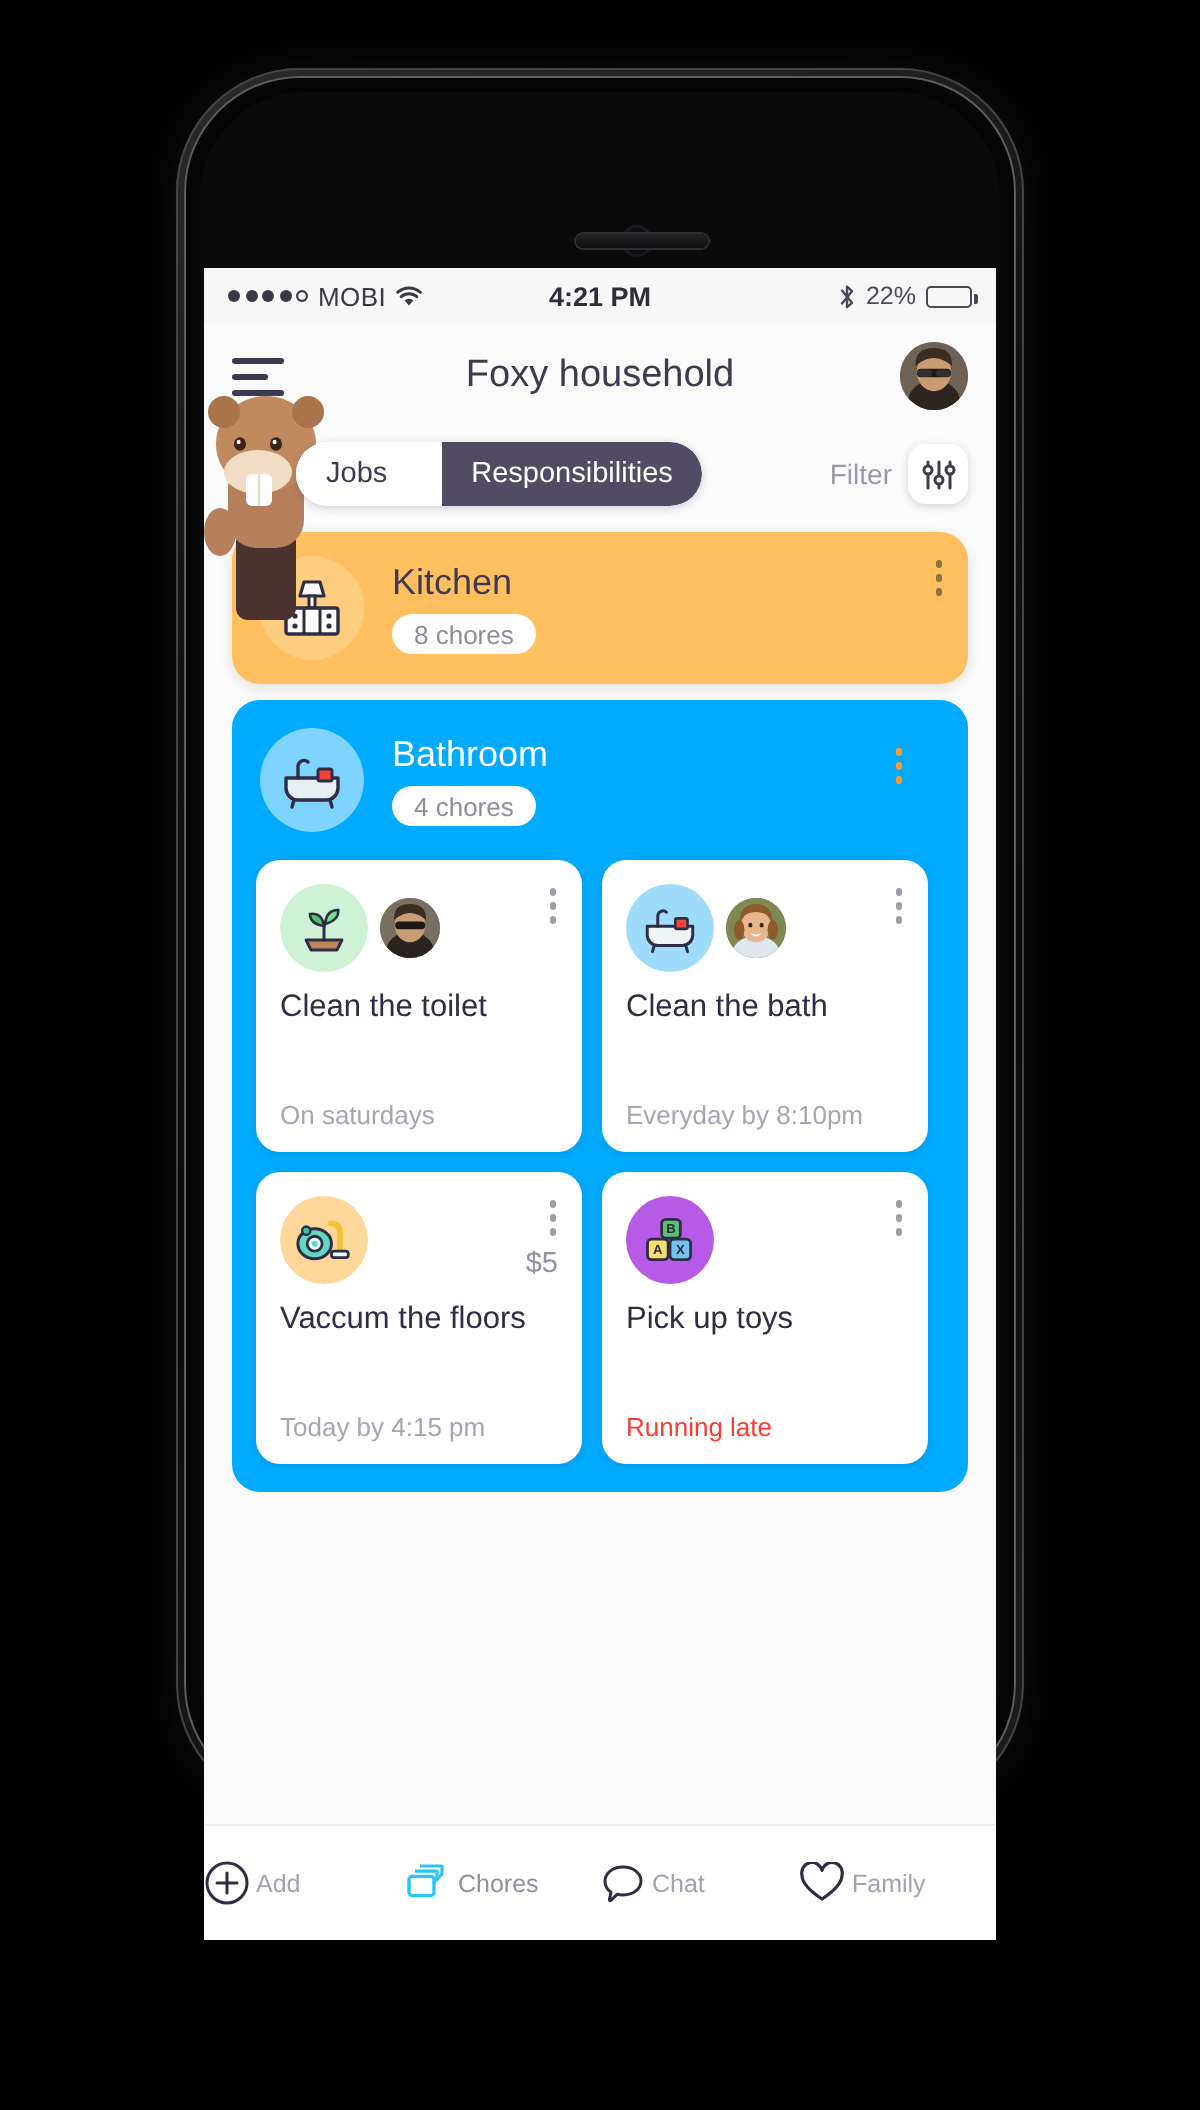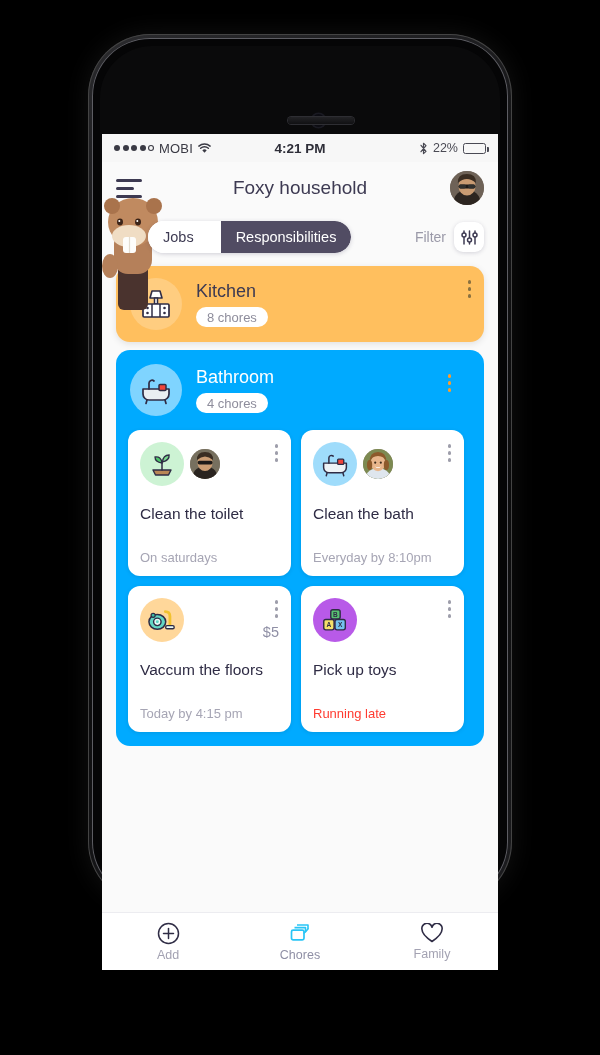--- a/index.html
+++ b/index.html
@@ -126,28 +126,28 @@
   .chore-card { background:#fff; border-radius:12px; padding:12px 12px 11px 12px;
     position:relative; min-height:146px; display:flex; flex-direction:column;
     box-shadow:0 1px 4px rgba(0,0,0,.10); }
   .chore-top { display:flex; align-items:center; position:relative; }
   .chore-icon { width:44px; height:44px; border-radius:50%; display:flex;
     align-items:center; justify-content:center; flex:0 0 44px; }
   .chore-av { width:30px; height:30px; border-radius:50%; margin-left:6px;
     overflow:hidden; position:relative; background:#9a9082; }
   .price { margin-left:auto; font-size:14.5px; color:#8f8fa5; align-self:flex-end;
     padding-bottom:2px; }
-  .chore-name { font-size:15.5px; color:#2f2c45; margin-top:19px; line-height:1.22; }
+  .chore-name { font-size:15.5px; color:#2f2c45; margin-top:9px; line-height:1.22; }
   .chore-meta { margin-top:auto; font-size:13px; color:#a6a5b4; padding-top:8px; }
   .chore-meta.late { color:#ff3b30; }
 
   
   .tabbar { position:absolute; left:0; right:0; bottom:0; height:58px; background:#fff;
     border-top:1px solid #ececf0; display:flex; align-items:center; }
-  .tabitem { flex:1; display:flex; flex-direction:column; align-items:center;
+  .tabitem { flex:1; display:flex; flex-direction:row; align-items:center;
     gap:3px; cursor:pointer; }
   .tabitem .lbl { font-size:12.5px; color:#a3a2b2; }
   .tabitem.active .lbl { color:#8f8fa5; }
   svg { display:block; }
 </style>
 </head>
 <body>
 
 <div class="stage">
 
@@ -443,20 +443,30 @@
             <path d="M9 3 h11 v4" fill="none" stroke="#29c5f6" stroke-width="1.6" stroke-linejoin="round"></path>
             <path d="M6.5 5.6 h11 v4" fill="none" stroke="#29c5f6" stroke-width="1.6" stroke-linejoin="round"></path>
             <rect x="3.5" y="8.2" width="12.5" height="9.6" rx="1.6" fill="none" stroke="#29c5f6" stroke-width="1.7"></rect>
             <line x1="20" y1="7" x2="17.5" y2="9.6" stroke="#29c5f6" stroke-width="1.6" stroke-linecap="round"></line>
             <line x1="17.5" y1="9.6" x2="16" y2="11" stroke="#29c5f6" stroke-width="1.6" stroke-linecap="round"></line>
           </svg>
         </span>
         <span class="lbl">Chores</span>
       </div>
 
+      <div class="tabitem">
+        <span>
+          <svg width="23" height="22" viewBox="0 0 23 22">
+            <path d="M11.5 2.5 c5.2 0 9 3.1 9 7 s-3.8 7 -9 7 c-1 0 -2 -.1 -2.9 -.35
+                     L5.4 19.2 c-.35 .3 -.8 0 -.7 -.45 L5.5 15.1
+                     C3.5 13.8 2.5 11.8 2.5 9.5 c0 -3.9 3.8 -7 9 -7 Z" fill="none" stroke="#2f2c45" stroke-width="1.5" stroke-linejoin="round"></path>
+          </svg>
+        </span>
+        <span class="lbl">Chat</span>
+      </div>
 
       <div class="tabitem">
         <span>
           <svg width="24" height="21" viewBox="0 0 24 21">
             <path d="M12 18.5 C 3 12.5 2 8.8 2 6.6 A4.6 4.6 0 0 1 12 4.2
                      A4.6 4.6 0 0 1 22 6.6 C22 8.8 21 12.5 12 18.5 Z" fill="none" stroke="#2f2c45" stroke-width="1.6" stroke-linejoin="round"></path>
           </svg>
         </span>
         <span class="lbl">Family</span>
       </div>

